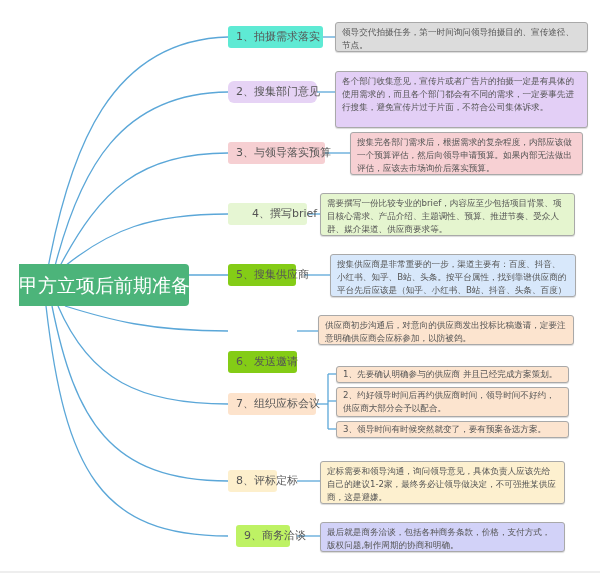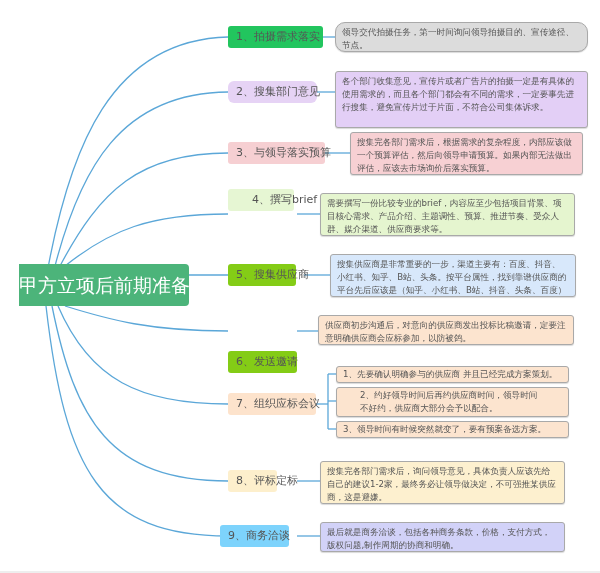--- a/index.html
+++ b/index.html
@@ -37,42 +37,42 @@
     <path d="M328,374 L336,374"></path>
     <path d="M328,401 L336,401"></path>
     <path d="M328,429 L336,429"></path>
     <path d="M297,481 L320,481"></path>
     <path d="M297,536 L320,536"></path>
   </g>
 </svg>
 
 <div class="root">甲方立项后前期准备</div>
 
-<div class="branch" style="left:228px;top:26px;width:95px;background:#22c55e;">1、拍摄需求落实</div>
-<div class="note" style="left:335px;top:22px;width:253px;height:30px;background:#dcdcdc;border-radius:10px;">领导交代拍摄任务，第一时间询问领导拍摄目的、宣传途径、节点。</div>
+<div class="branch" style="left:228px;top:26px;width:95px;background:#5eead4;">1、拍摄需求落实</div>
+<div class="note" style="left:335px;top:22px;width:253px;height:30px;background:#dcdcdc;">领导交代拍摄任务，第一时间询问领导拍摄目的、宣传途径、节点。</div>
 
 <div class="branch" style="left:228px;top:81px;width:89px;background:#e6d3f5;border-radius:6px;">2、搜集部门意见</div>
 <div class="note" style="left:335px;top:71px;width:253px;height:57px;background:#e3cff6;">各个部门收集意见，宣传片或者广告片的拍摄一定是有具体的使用需求的，而且各个部门都会有不同的需求，一定要事先进行搜集，避免宣传片过于片面，不符合公司集体诉求。</div>
 
 <div class="branch" style="left:228px;top:142px;width:97px;background:#f6cfd2;">3、与领导落实预算</div>
 <div class="note" style="left:350px;top:132px;width:233px;height:43px;background:#f7d0d3;">搜集完各部门需求后，根据需求的复杂程度，内部应该做一个预算评估，然后向领导申请预算。如果内部无法做出评估，应该去市场询价后落实预算。</div>
 
-<div class="branch" style="left:228px;top:189px;width:66px;background:#e6f6d3;padding-left:24px;">4、撰写brief</div>
+<div class="branch" style="left:228px;top:203px;width:79px;background:#e6f6d3;padding-left:24px;">4、撰写brief</div>
 <div class="note" style="left:320px;top:193px;width:255px;height:43px;background:#e5f5cf;">需要撰写一份比较专业的brief，内容应至少包括项目背景、项目核心需求、产品介绍、主题调性、预算、推进节奏、受众人群、媒介渠道、供应商要求等。</div>
 
 <div class="branch" style="left:228px;top:264px;width:68px;background:#84cc16;">5、搜集供应商</div>
 <div class="note" style="left:330px;top:254px;width:246px;height:43px;background:#d8e8fb;">搜集供应商是非常重要的一步，渠道主要有：百度、抖音、小红书、知乎、B站、头条。按平台属性，找到靠谱供应商的平台先后应该是（知乎、小红书、B站、抖音、头条、百度）</div>
 
 <div class="branch" style="left:228px;top:320px;width:69px;background:#84cc16;margin-top:31px;">6、发送邀请</div>
 <div class="note" style="left:318px;top:315px;width:256px;height:30px;background:#fce4cf;">供应商初步沟通后，对意向的供应商发出投标比稿邀请，定要注意明确供应商会应标参加，以防被鸽。</div>
 
 <div class="branch" style="left:228px;top:393px;width:88px;background:#fde3cc;">7、组织应标会议</div>
 <div class="note" style="left:336px;top:366px;width:233px;height:17px;padding:1px 6px;background:#fce4cf;">1、先要确认明确参与的供应商 并且已经完成方案策划。</div>
-<div class="note" style="left:336px;top:387px;width:233px;height:30px;padding:1px 23px;background:#fce4cf;">2、约好领导时间后再约供应商时间，领导时间不好约，供应商大部分会予以配合。</div>
+<div class="note" style="left:336px;top:387px;width:233px;height:30px;padding:1px 6px;background:#fce4cf;">2、约好领导时间后再约供应商时间，领导时间不好约，供应商大部分会予以配合。</div>
 <div class="note" style="left:336px;top:421px;width:233px;height:17px;padding:1px 6px;background:#fce4cf;">3、领导时间有时候突然就变了，要有预案备选方案。</div>
 
 <div class="branch" style="left:228px;top:470px;width:49px;background:#fdefcc;">8、评标定标</div>
-<div class="note" style="left:320px;top:461px;width:245px;height:43px;background:#fdf0cf;">搜集完各部门需求后，询问领导意见，具体负责人应该先给自己的建议1-2家，最终务必让领导做决定，不可强推某供应商，这是避嫌。</div>
+<div class="note" style="left:320px;top:461px;width:245px;height:43px;background:#fdf0cf;">定标需要和领导沟通，询问领导意见，具体负责人应该先给自己的建议1-2家，最终务必让领导做决定，不可强推某供应商，这是避嫌。</div>
 
-<div class="branch" style="left:220px;top:525px;width:69px;background:#7dd3fc;">9、商务洽谈</div>
+<div class="branch" style="left:236px;top:525px;width:54px;background:#bef264;">9、商务洽谈</div>
 <div class="note" style="left:320px;top:522px;width:245px;height:30px;background:#d2d2f8;">最后就是商务洽谈，包括各种商务条款，价格，支付方式，版权问题,制作周期的协商和明确。</div>
 
 <div class="footer-line"></div>
 
 </body></html>

